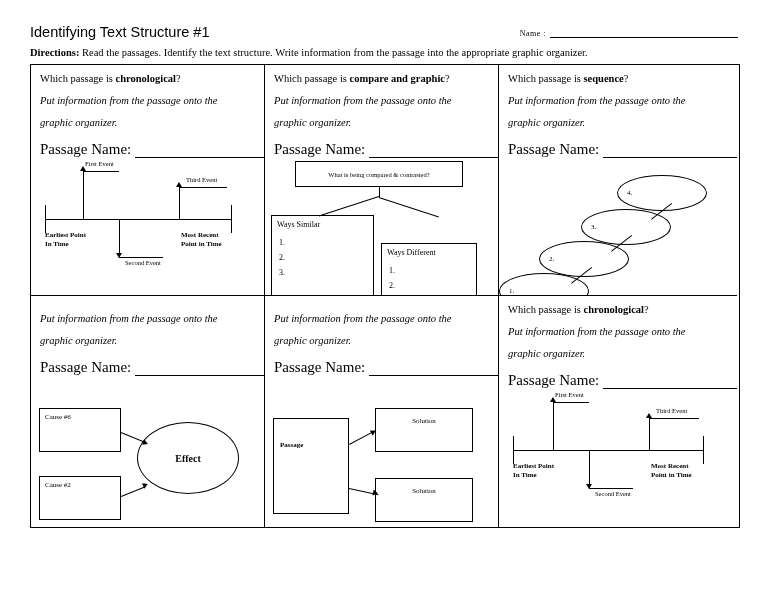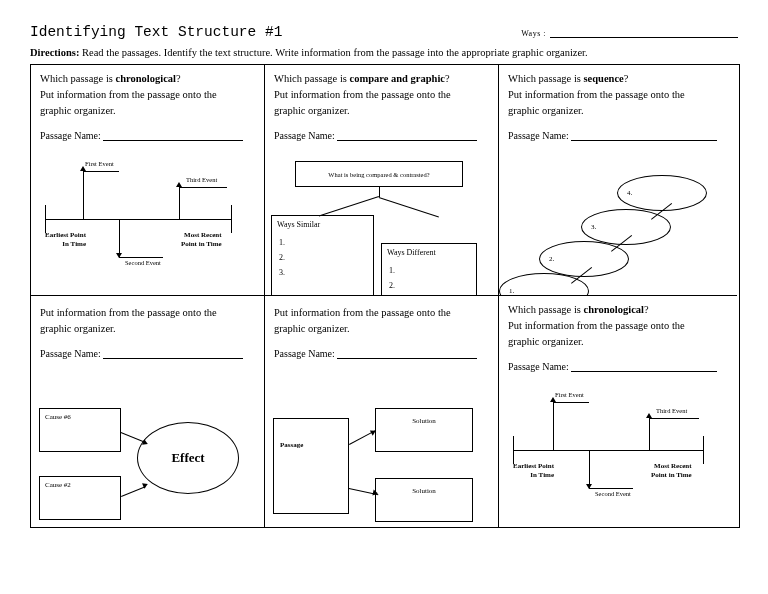--- a/index.html
+++ b/index.html
@@ -22,21 +22,21 @@
     padding: 24px 30px 0 30px;
   }
   
   .header-row {
     display: flex;
     align-items: flex-end;
     justify-content: space-between;
   }
   .doc-title {
     font-size: 14.5px;
-    font-family: Liberation Mono, monospace;
+    font-family: Liberation Sans, sans-serif;
   }
   .name-block {
     display: flex;
     align-items: flex-end;
     font-size: 8px;
     padding-bottom: 2px;
   }
   .name-label { letter-spacing: 0.5px; }
   .name-line {
     display: inline-block;
@@ -73,45 +73,47 @@
   .cell:nth-child(n+4) { border-bottom: none; }
 
   .q {
     font-size: 10.5px;
     line-height: 1.25;
   }
   .q b { font-weight: bold; }
   .instr {
     font-size: 10.5px;
     line-height: 1.25;
-    margin-top: 3px;
+    margin-top: 9px;
+    font-style: italic;
   }
   .passage {
-    font-size: 10px;
+    font-size: 15px;
     margin-top: 12px;
     white-space: nowrap;
+    text-align: center;
   }
   .passage .ul {
     display: inline-block;
     border-bottom: 1px solid #000;
     height: 11px;
     width: 140px;
     vertical-align: bottom;
   }
   .passage .ul.wide { width: 146px; }
 
   .organizer {
     position: absolute;
     left: 0; right: 0;
     top: 96px;
     bottom: 0;
   }
 
   
-  .tl { position: absolute; left: 0; top: 0; width: 100%; height: 100%; text-align: right; }
+  .tl { position: absolute; left: 0; top: 0; width: 100%; height: 100%; }
   .tl .axis-h {
     position: absolute;
     border-top: 1px solid #000;
   }
   .tl .axis-v {
     position: absolute;
     border-left: 1px solid #000;
   }
   .tl .lbl {
     position: absolute;
@@ -180,21 +182,21 @@
     box-sizing: border-box;
     font-size: 7px;
   }
   .ce-box span { position: absolute; left: 5px; top: 4px; font-size: 7px; }
   .ellipse {
     position: absolute;
     border: 1px solid #000;
     border-radius: 50%;
     box-sizing: border-box;
     display: flex; align-items: center; justify-content: center;
-    font-size: 13px; font-weight: bold;
+    font-size: 10px; font-weight: bold;
   }
   .conn {
     position: absolute;
     height: 1px;
     background: #000;
     transform-origin: 0 0;
   }
   .arrow-r {
     position: absolute;
     width: 0; height: 0;
@@ -214,21 +216,21 @@
   .ps-sol span { left: 50%; top: 8px; transform: translateX(-50%); white-space: nowrap; }
 </style>
 </head>
 <body>
 
 <div class="page">
 
   <div class="header-row">
     <div class="doc-title">Identifying Text Structure #1</div>
     <div class="name-block">
-      <span class="name-label">Ways :</span>
+      <span class="name-label">Name :</span>
       <span class="name-line"></span>
     </div>
   </div>
 
   <div class="directions">
     <b>Directions:</b><span> Read the passages.  Identify the text structure.  Write information from the passage into the appropriate graphic organizer.</span>
   </div>
 
   <div class="grid">
 

